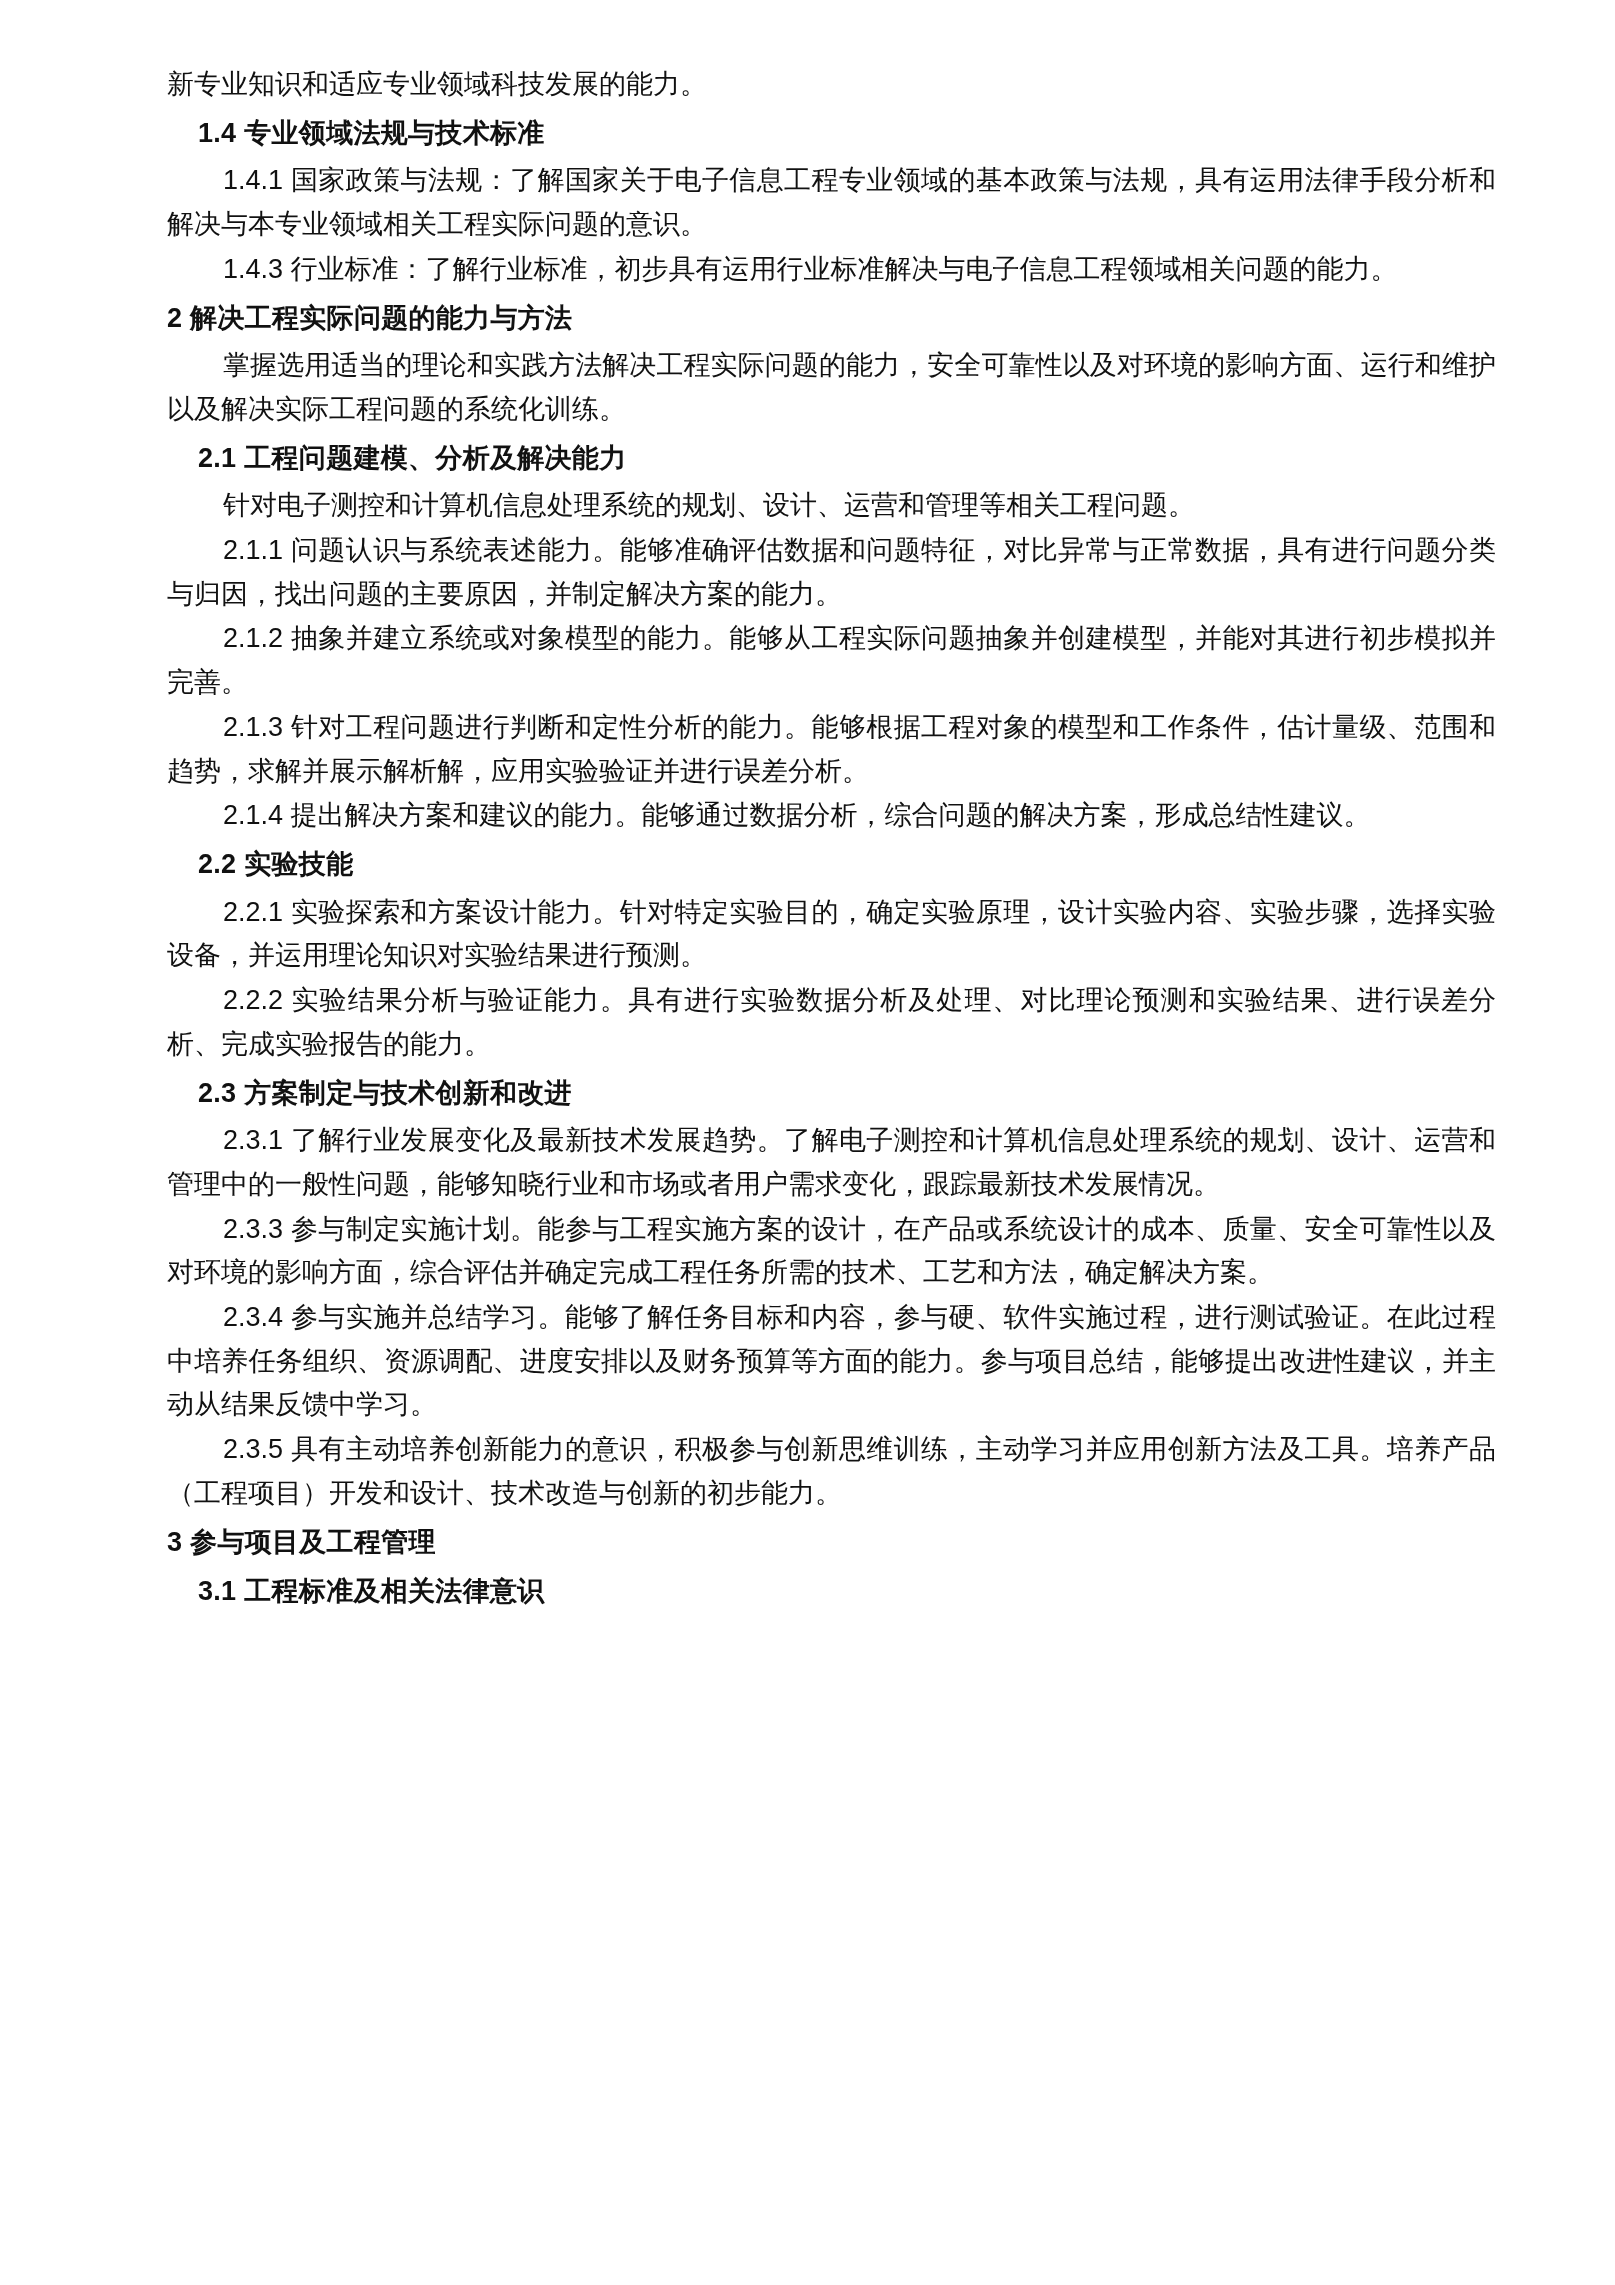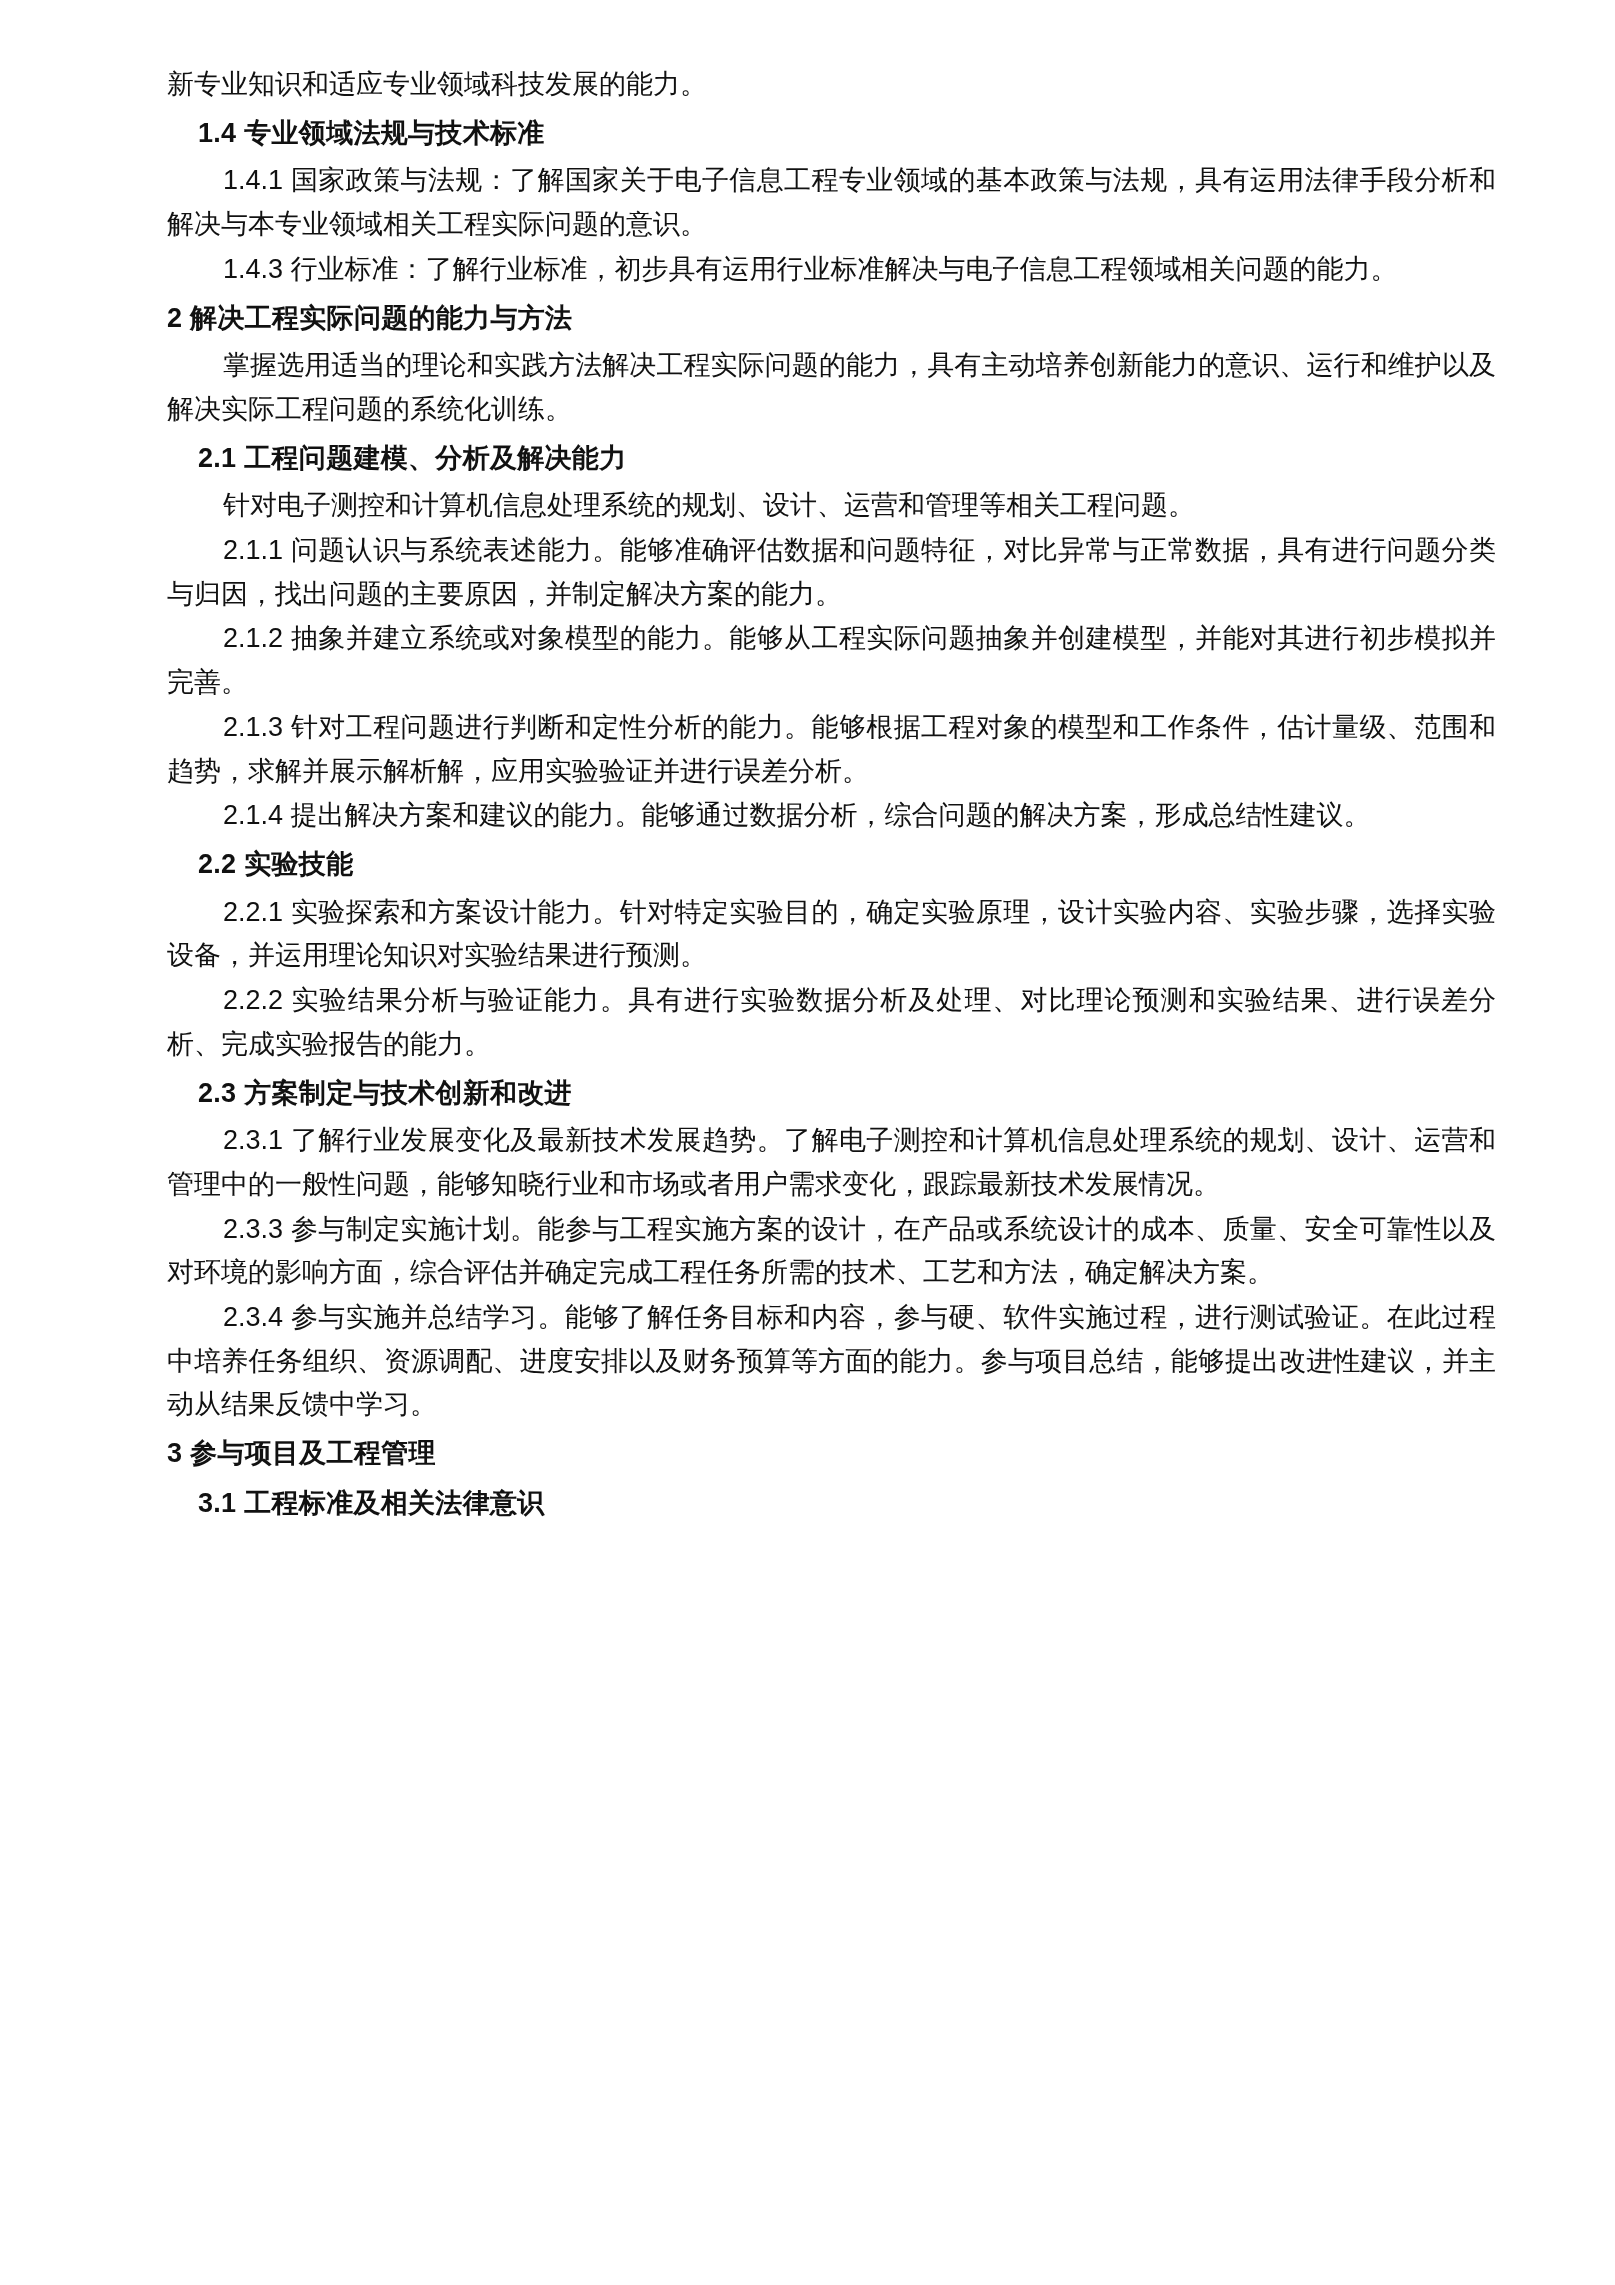--- a/index.html
+++ b/index.html
@@ -59,21 +59,21 @@
 
     <p class="h-level2">1.4  专业领域法规与技术标准</p>
 
     <p class="body-p">1.4.1  国家政策与法规：了解国家关于电子信息工程专业领域的基本政策与法规，具有运用法律手段分析和解决与本专业领域相关工程实际问题的意识。</p>
 
 
     <p class="body-p">1.4.3  行业标准：了解行业标准，初步具有运用行业标准解决与电子信息工程领域相关问题的能力。</p>
 
     <p class="h-level1">2  解决工程实际问题的能力与方法</p>
 
-    <p class="body-p">掌握选用适当的理论和实践方法解决工程实际问题的能力，具有主动培养创新能力的意识、运行和维护以及解决实际工程问题的系统化训练。</p>
+    <p class="body-p">掌握选用适当的理论和实践方法解决工程实际问题的能力，安全可靠性以及对环境的影响方面、运行和维护以及解决实际工程问题的系统化训练。</p>
 
     <p class="h-level2">2.1  工程问题建模、分析及解决能力</p>
 
     <p class="body-p">针对电子测控和计算机信息处理系统的规划、设计、运营和管理等相关工程问题。</p>
 
     <p class="body-p">2.1.1  问题认识与系统表述能力。能够准确评估数据和问题特征，对比异常与正常数据，具有进行问题分类与归因，找出问题的主要原因，并制定解决方案的能力。</p>
 
     <p class="body-p">2.1.2  抽象并建立系统或对象模型的能力。能够从工程实际问题抽象并创建模型，并能对其进行初步模拟并完善。</p>
 
     <p class="body-p">2.1.3  针对工程问题进行判断和定性分析的能力。能够根据工程对象的模型和工作条件，估计量级、范围和趋势，求解并展示解析解，应用实验验证并进行误差分析。</p>
@@ -88,20 +88,21 @@
 
     <p class="h-level2">2.3  方案制定与技术创新和改进</p>
 
     <p class="body-p">2.3.1  了解行业发展变化及最新技术发展趋势。了解电子测控和计算机信息处理系统的规划、设计、运营和管理中的一般性问题，能够知晓行业和市场或者用户需求变化，跟踪最新技术发展情况。</p>
 
 
     <p class="body-p">2.3.3  参与制定实施计划。能参与工程实施方案的设计，在产品或系统设计的成本、质量、安全可靠性以及对环境的影响方面，综合评估并确定完成工程任务所需的技术、工艺和方法，确定解决方案。</p>
 
     <p class="body-p">2.3.4  参与实施并总结学习。能够了解任务目标和内容，参与硬、软件实施过程，进行测试验证。在此过程中培养任务组织、资源调配、进度安排以及财务预算等方面的能力。参与项目总结，能够提出改进性建议，并主动从结果反馈中学习。</p>
 
+    <p class="body-p">2.3.5 具有主动培养创新能力的意识，积极参与创新思维训练，主动学习并应用创新方法及工具。培养产品（工程项目）开发和设计、技术改造与创新的初步能力。</p>
 
     <p class="h-level1">3 参与项目及工程管理</p>
 
     <p class="h-level2">3.1  工程标准及相关法律意识</p>
 
 
   </div>
 </div>
 
 

